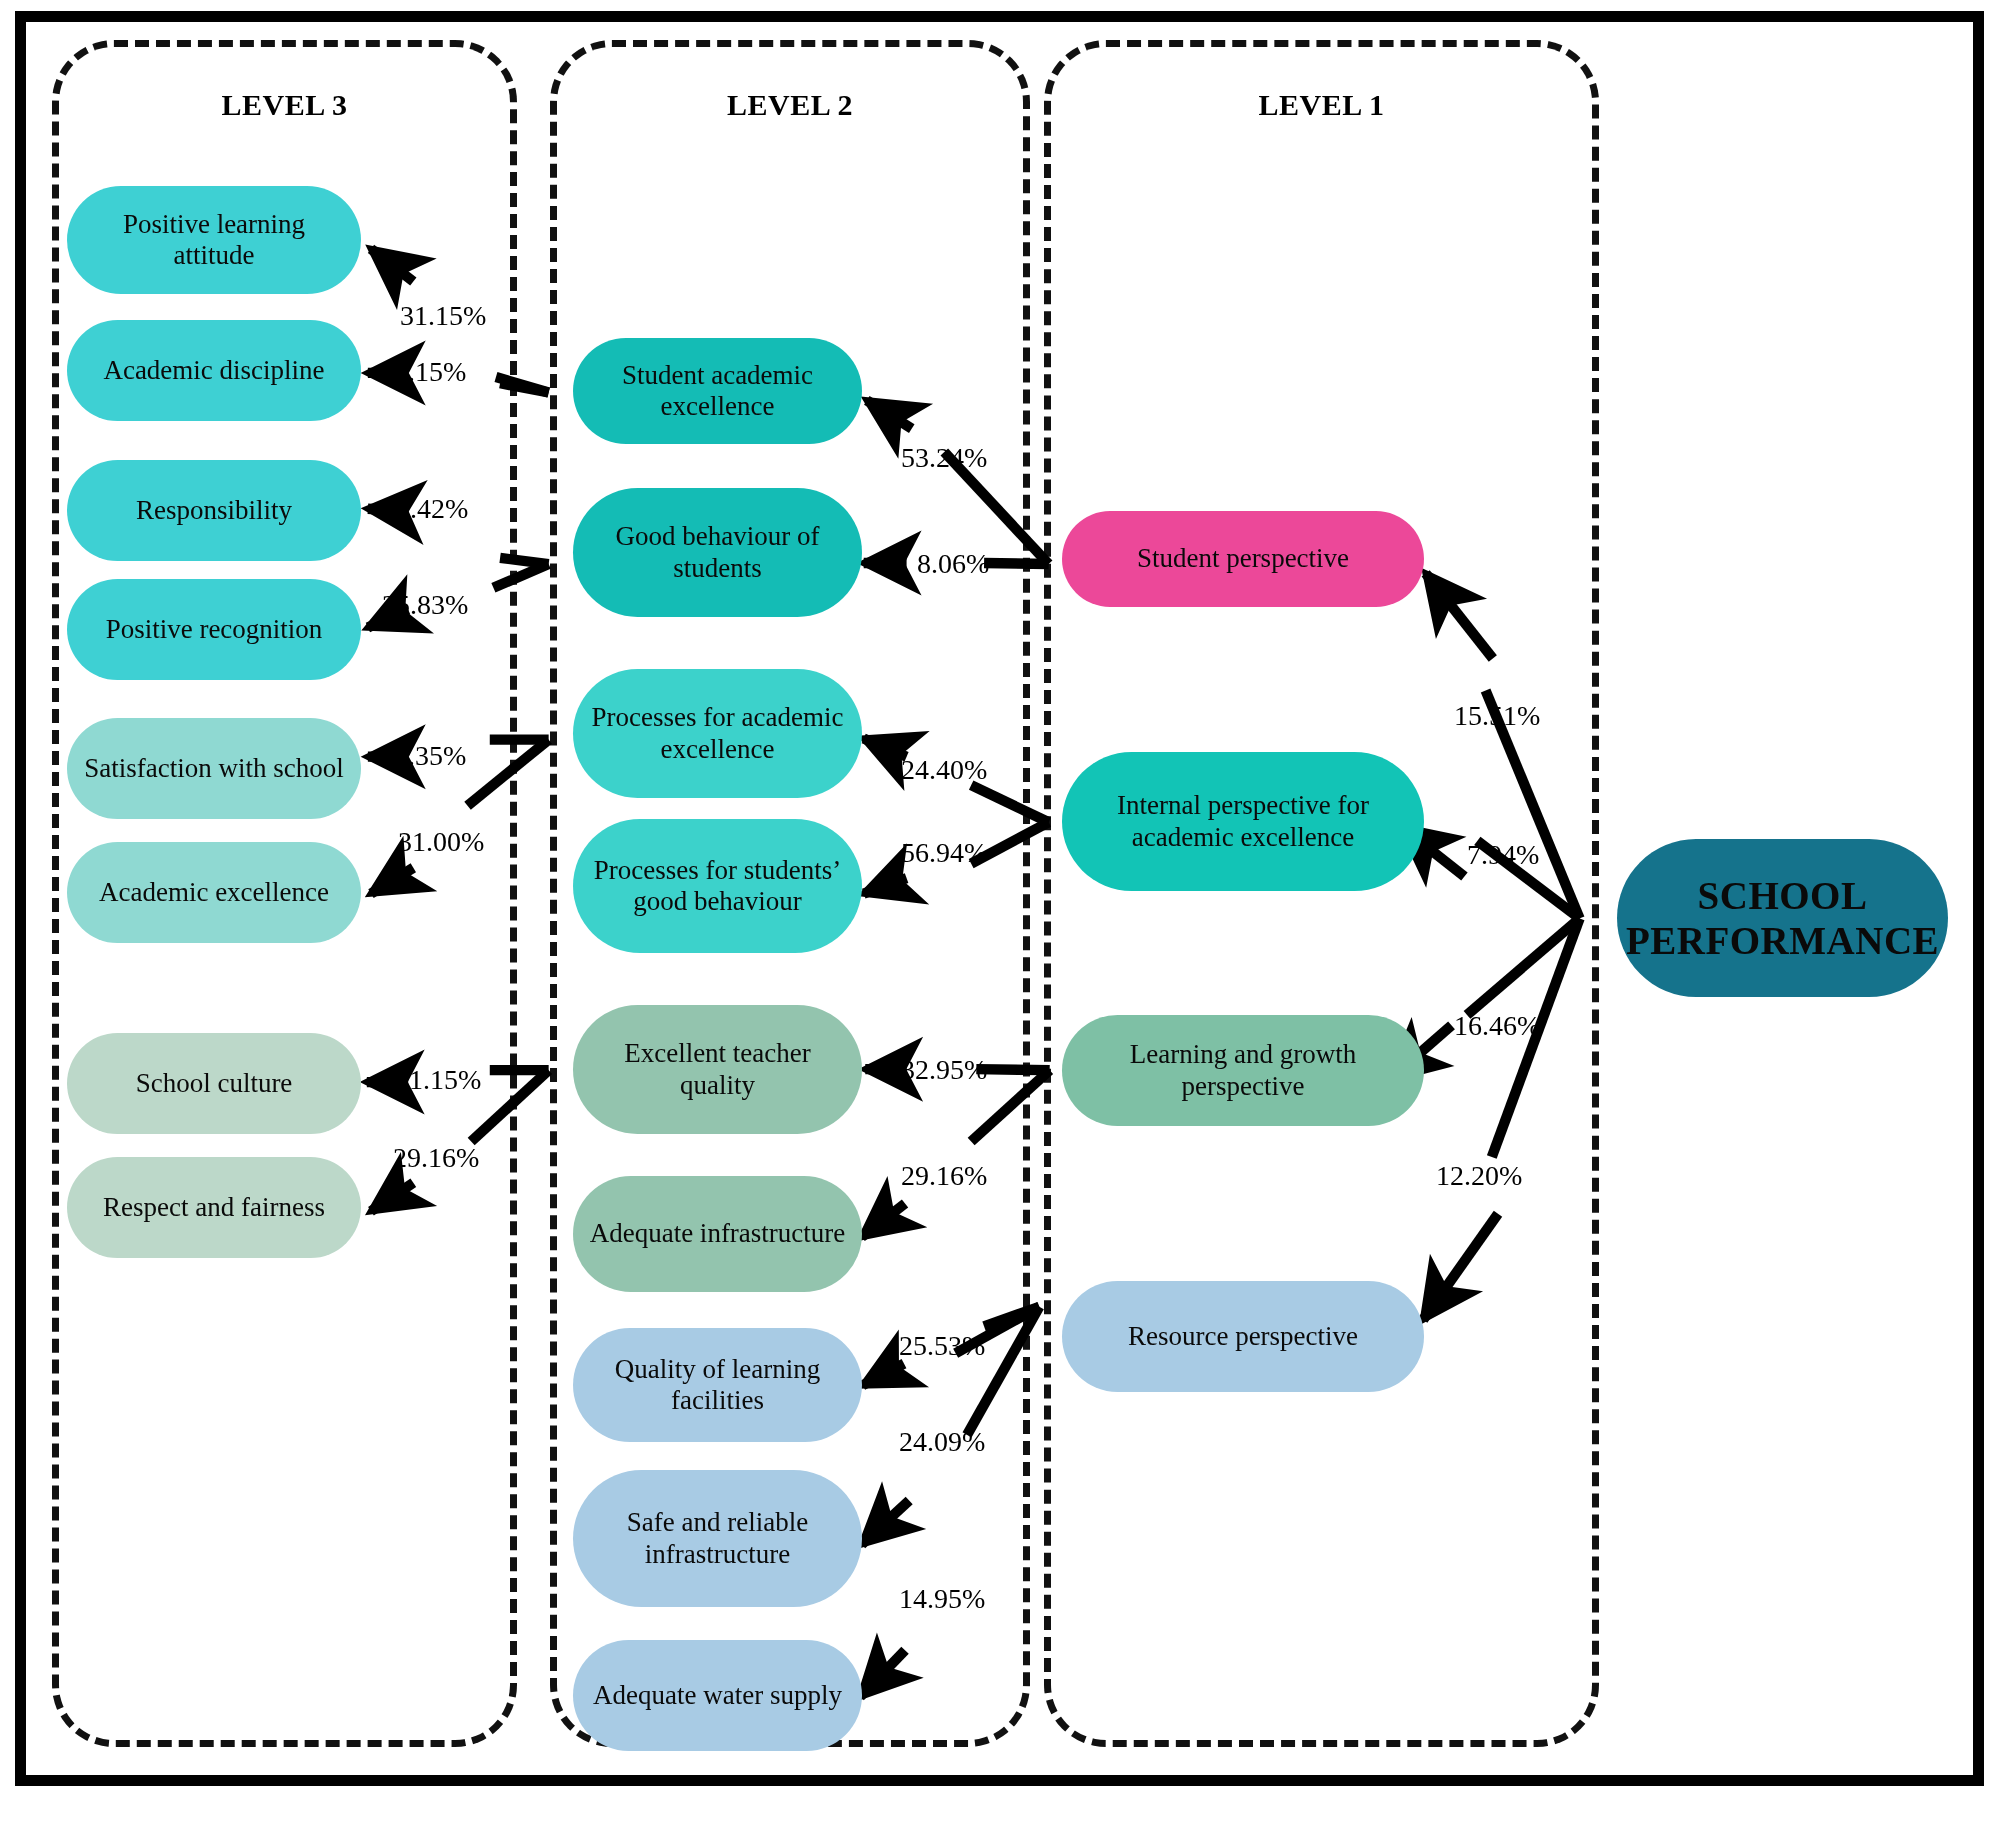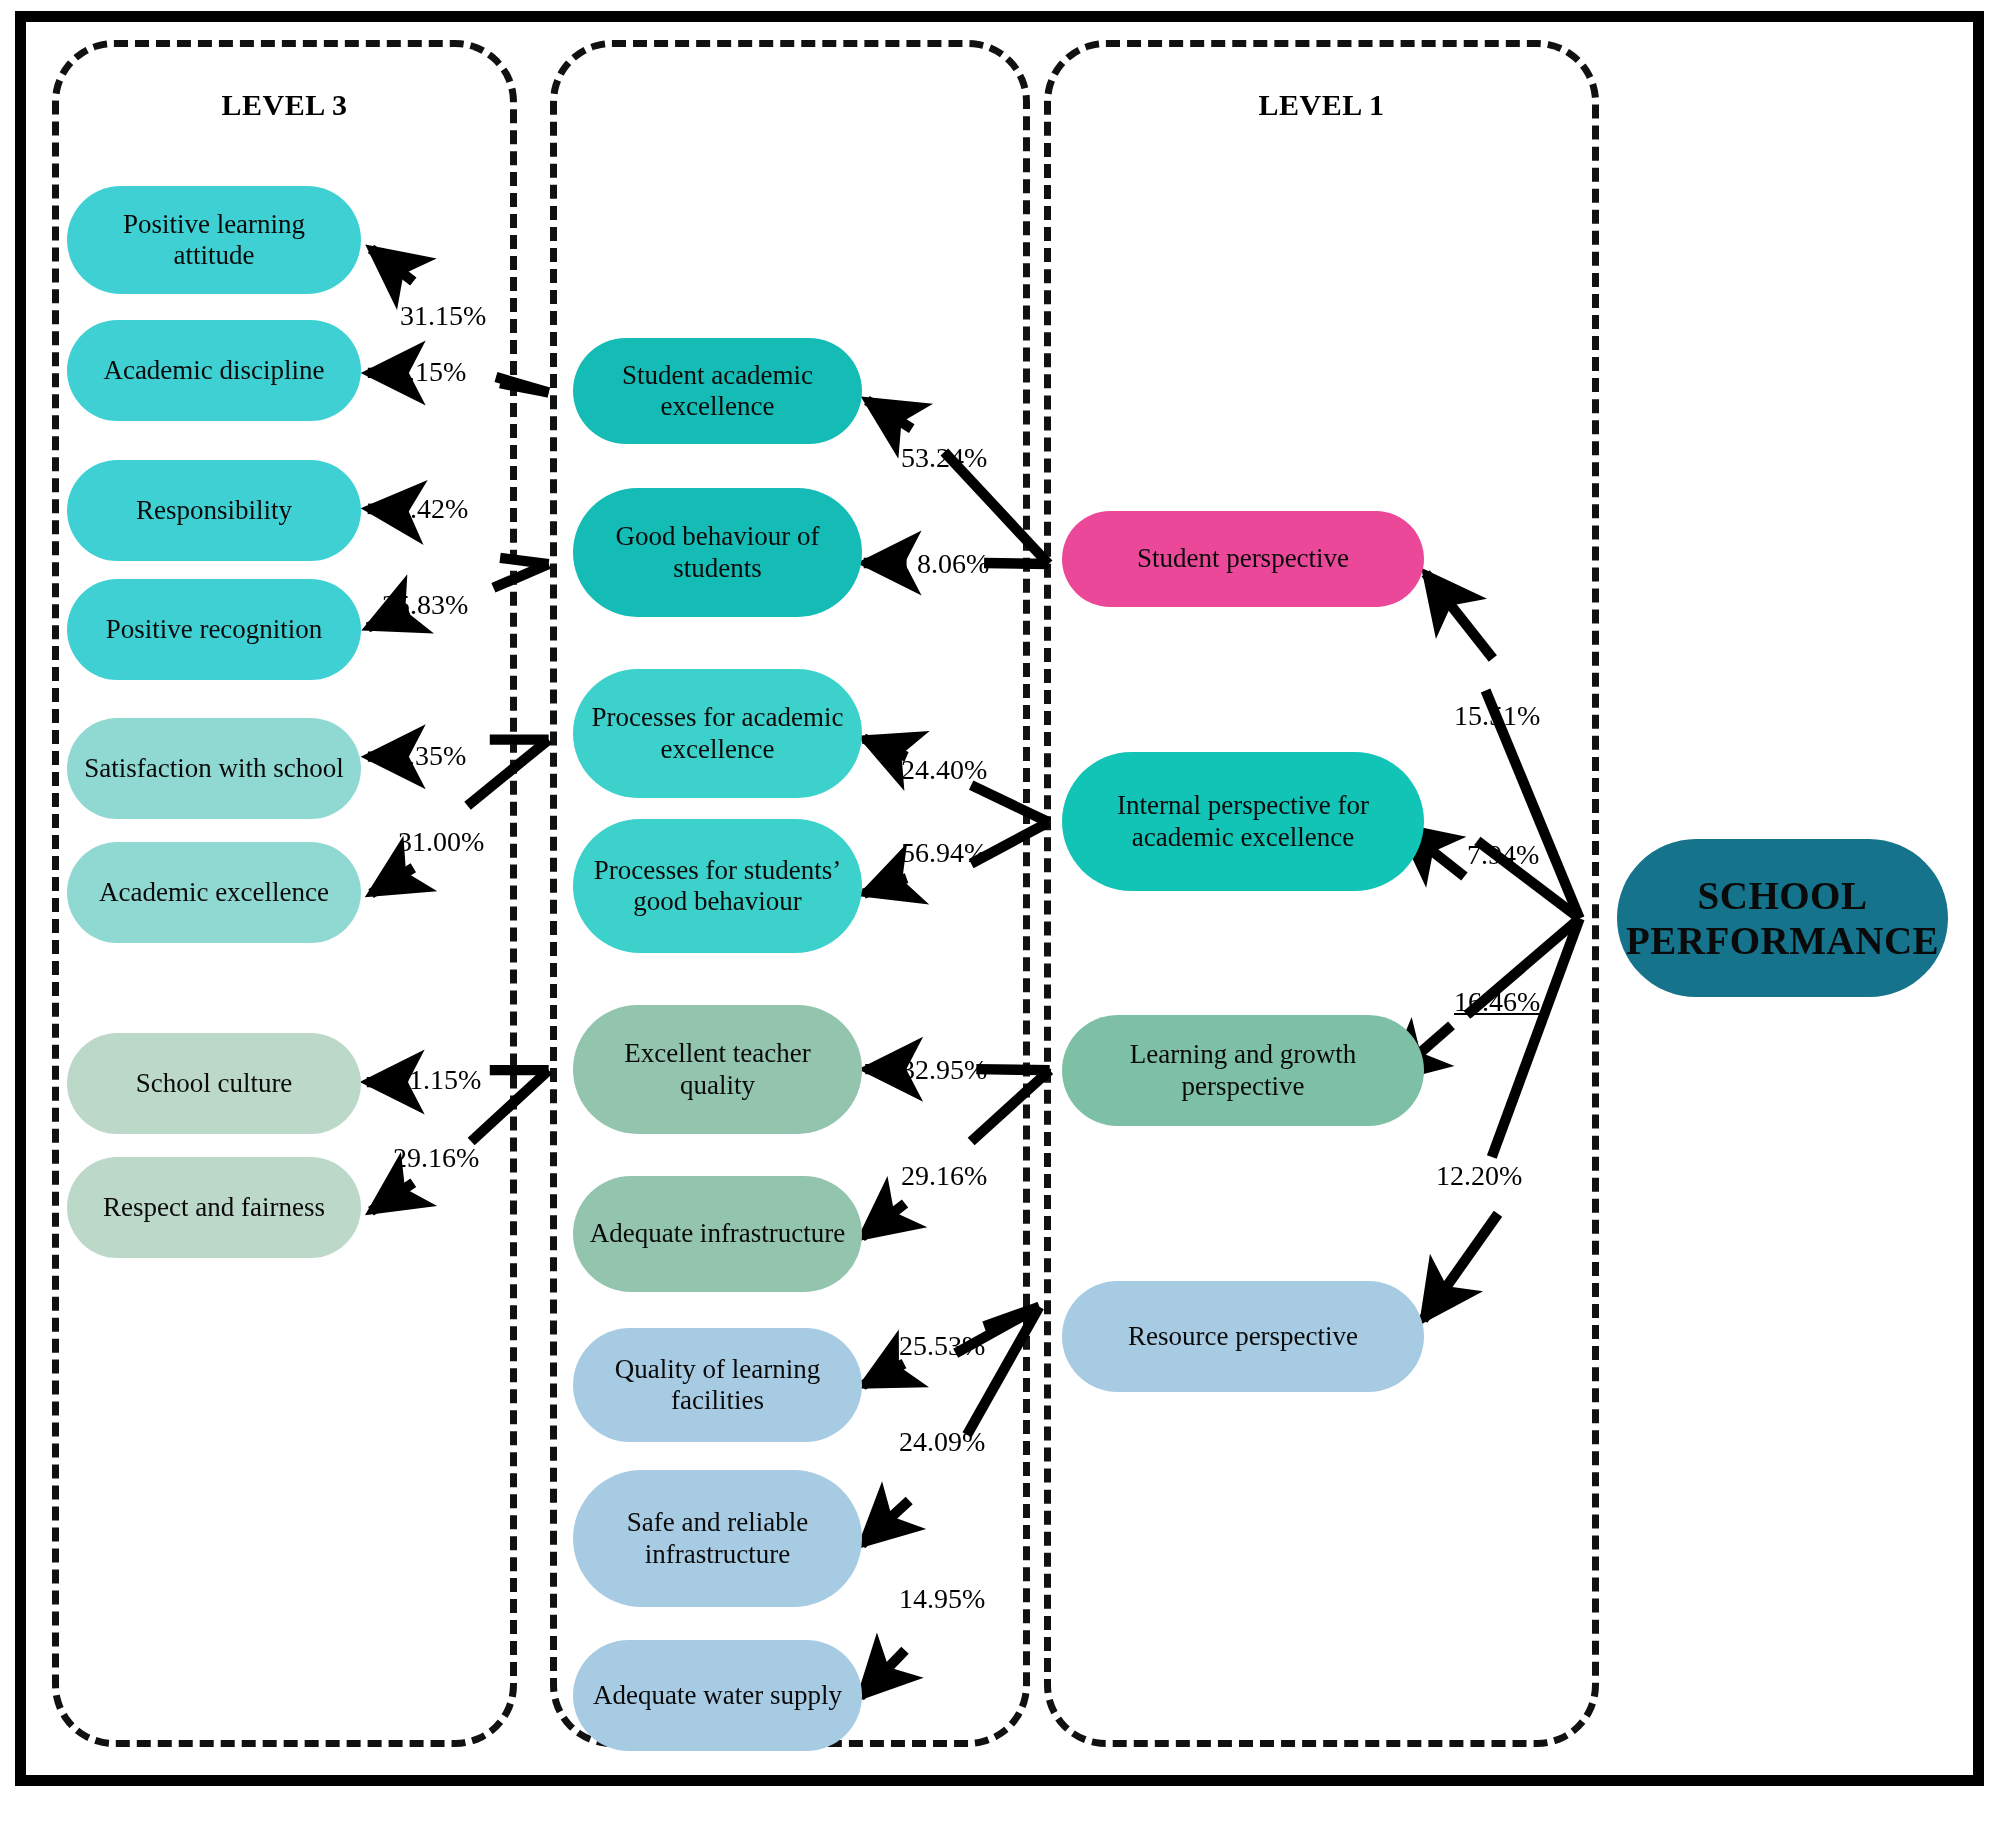--- a/index.html
+++ b/index.html
@@ -39,20 +39,21 @@
 
 <div id="stage">
 
   <div class="outer-frame"></div>
 
   <div class="level-box" id="level3-box"></div>
   <div class="level-box" id="level2-box"></div>
   <div class="level-box" id="level1-box"></div>
 
   <div class="level-title" id="level3-title">LEVEL 3</div>
+  <div class="level-title" id="level2-title">LEVEL 2</div>
   <div class="level-title" id="level1-title">LEVEL 1</div>
 
   <svg id="edges" viewBox="0 0 3862 3574">
     <defs>
       <marker id="ah" viewBox="0 0 12 12" refX="10.2" refY="6" markerWidth="7.0" markerHeight="7.0" orient="auto-start-reverse" markerUnits="strokeWidth">
         <path d="M0.6,0.6 L11.4,6 L0.6,11.4 L3.4,6 Z" fill="#000"></path>
       </marker>
     </defs>
     <g stroke="#000" stroke-width="20" fill="none" stroke-linecap="butt">
 
@@ -150,17 +151,17 @@
   <div class="pct" style="left:901px;top:754px;">24.40%</div>
   <div class="pct" style="left:901px;top:837px;">56.94%</div>
   <div class="pct" style="left:901px;top:1054px;">32.95%</div>
   <div class="pct" style="left:901px;top:1160px;">29.16%</div>
   <div class="pct" style="left:899px;top:1330px;">25.53%</div>
   <div class="pct" style="left:899px;top:1426px;">24.09%</div>
   <div class="pct" style="left:899px;top:1583px;">14.95%</div>
 
   <div class="pct" style="left:1454px;top:700px;">15.51%</div>
   <div class="pct" style="left:1467px;top:839px;">7.94%</div>
-  <div class="pct" style="left:1454px;top:986px;text-decoration:underline;">16.46%</div>
+  <div class="pct" style="left:1454px;top:1010px;">16.46%</div>
   <div class="pct" style="left:1436px;top:1160px;">12.20%</div>
 
 </div>
 
 
 </body></html>

